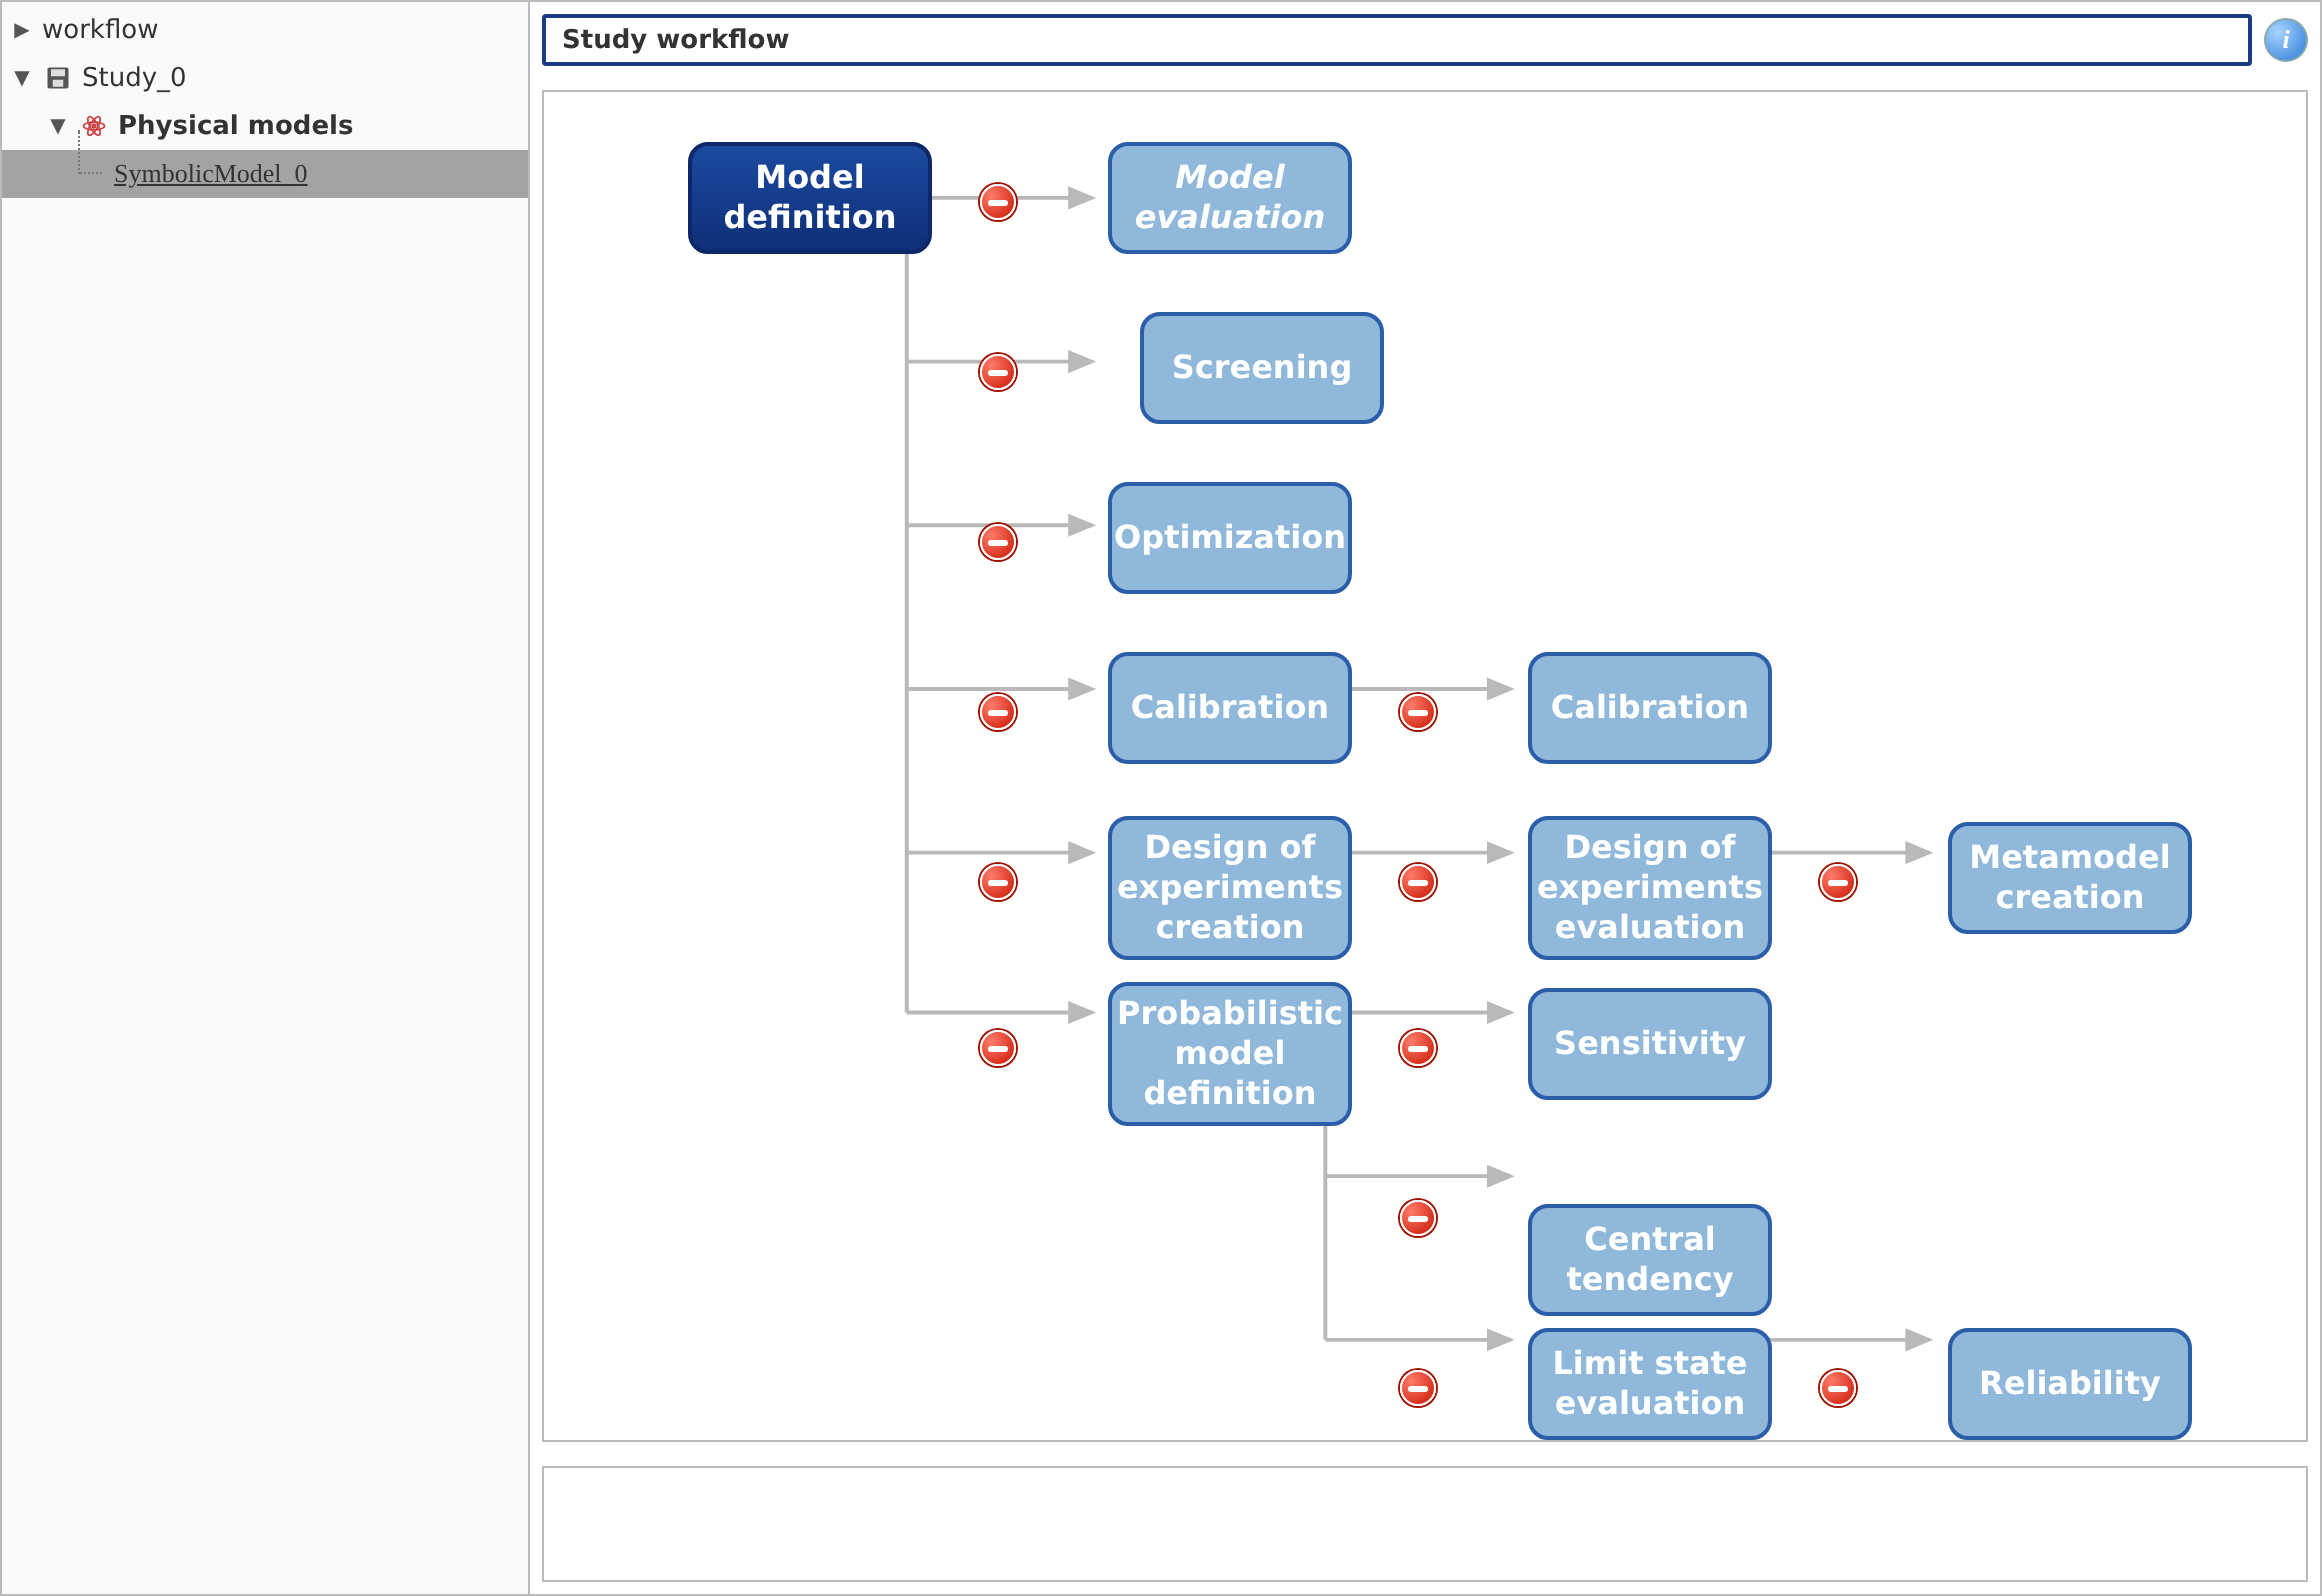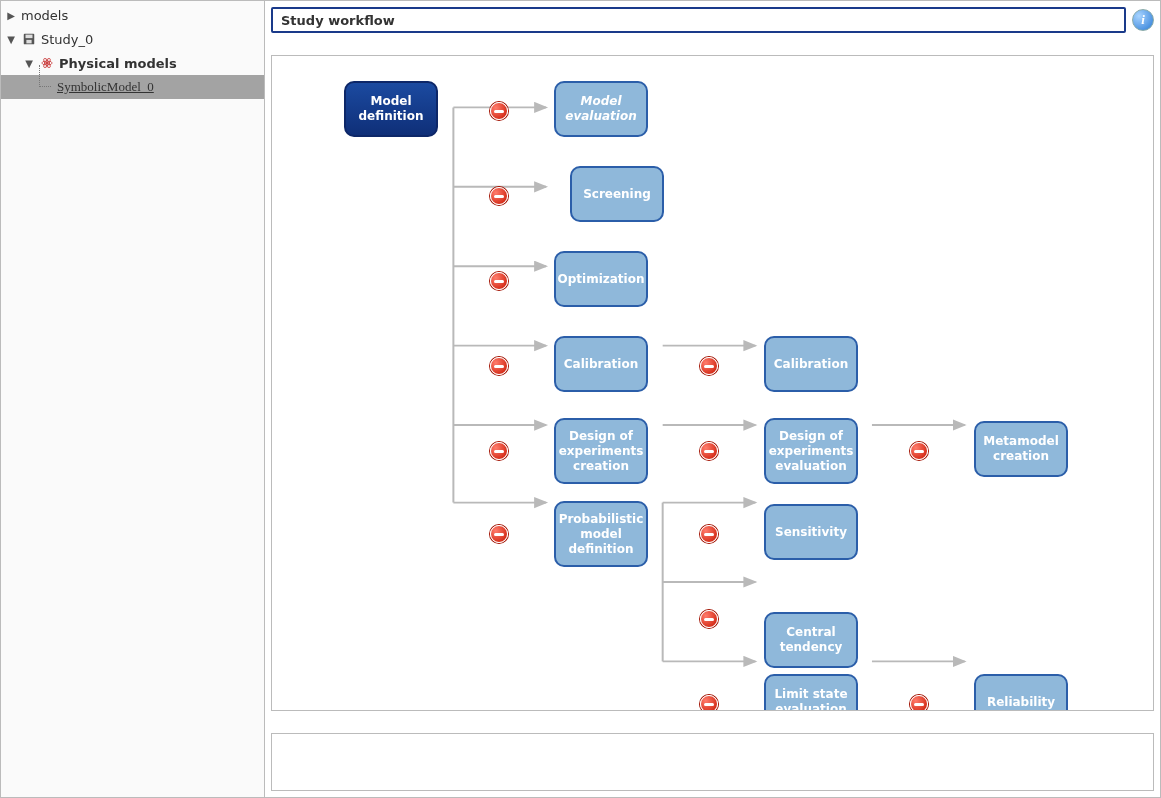--- a/index.html
+++ b/index.html
@@ -20,41 +20,41 @@
   .tree-row {
     display:flex; align-items:center; height:24px; padding-left:4px; gap:4px; white-space:nowrap;
   }
   .tree-row.selected { background:#a3a3a3;font-family:Liberation Serif, serif; }
   .arrow { width:12px; text-align:center; color:#555; font-size:10px;}
   .tree-label { font-size:13px; }
   .bold { font-weight:bold; }
   .underline { text-decoration:underline; }
   .icon { width:16px; height:16px; display:inline-flex; align-items:center; justify-content:center; }
   
-  .main { flex:1; display:flex; flex-direction:column; padding:6px 6px 6px 6px; gap:22px; }
+  .main { flex:1; display:flex; flex-direction:column; padding:6px 6px 6px 6px; gap:12px; }
   .titlebar { display:flex; align-items:center; gap:6px; }
   .titlebox {
     flex:1; height:26px; border:2px solid #1a3a8a; border-radius:2px;
     background:#fff; display:flex; align-items:center; padding-left:8px; font-weight:bold; font-size:13px;
   }
   .info-btn {
     width:22px; height:22px; border-radius:50%;
     background:radial-gradient(circle at 30% 30%, #a8d4ff, #2b7bd6);
     display:flex; align-items:center; justify-content:center;
     color:#fff; font-family:Georgia,serif; font-weight:bold; font-size:13px; font-style:italic;
     border:1px solid #8aa;
   }
   .canvas-wrap { flex:1; border:1px solid #bbb; background:#fff; position:relative; overflow:hidden;}
   .bottom-panel { height:58px; border:1px solid #bbb; background:#fff; }
   
   .node {
-    position:absolute; width:94px; min-height:56px;
+    position:absolute; width:122px; min-height:56px;
     border:2px solid #2b5ea9; border-radius:10px;
     display:flex; align-items:center; justify-content:center; text-align:center;
-    padding:4px 6px; font-weight:bold; font-size:12px; line-height:1.25;
+    padding:4px 6px; font-weight:bold; font-size:16px; line-height:1.25;
   }
   .node.enabled {
     background:linear-gradient(#1b4aa0,#0f2f78); color:#fff; border-color:#0d2768;
   }
   .node.disabled { background:#8fb8da; color:#fff; }
   
   .stop-badge {
     position:absolute; width:18px; height:18px; border-radius:50%;
     background:radial-gradient(circle at 30% 30%, #ff7b6b, #c81500);
     border:1px solid #fff; box-shadow:0 0 0 1px #a11100;
@@ -69,21 +69,21 @@
 </style>
 </head>
 <body>
 
 <div class="app">
 
   <div class="sidebar">
     <div class="tree" style="position:relative;">
       <div class="tree-row">
         <span class="arrow">▶</span>
-        <span class="tree-label">models</span>
+        <span class="tree-label">workflow</span>
       </div>
       <div class="tree-row">
         <span class="arrow">▼</span>
         <span class="icon">
           <svg viewBox="0 0 16 16" width="14" height="14">
               <rect x="2" y="2" width="12" height="12" rx="1" fill="#555"></rect>
               <rect x="4" y="3" width="8" height="4" fill="#ddd"></rect>
               <rect x="5" y="9" width="6" height="4" fill="#ddd"></rect>
             </svg>
         </span>

